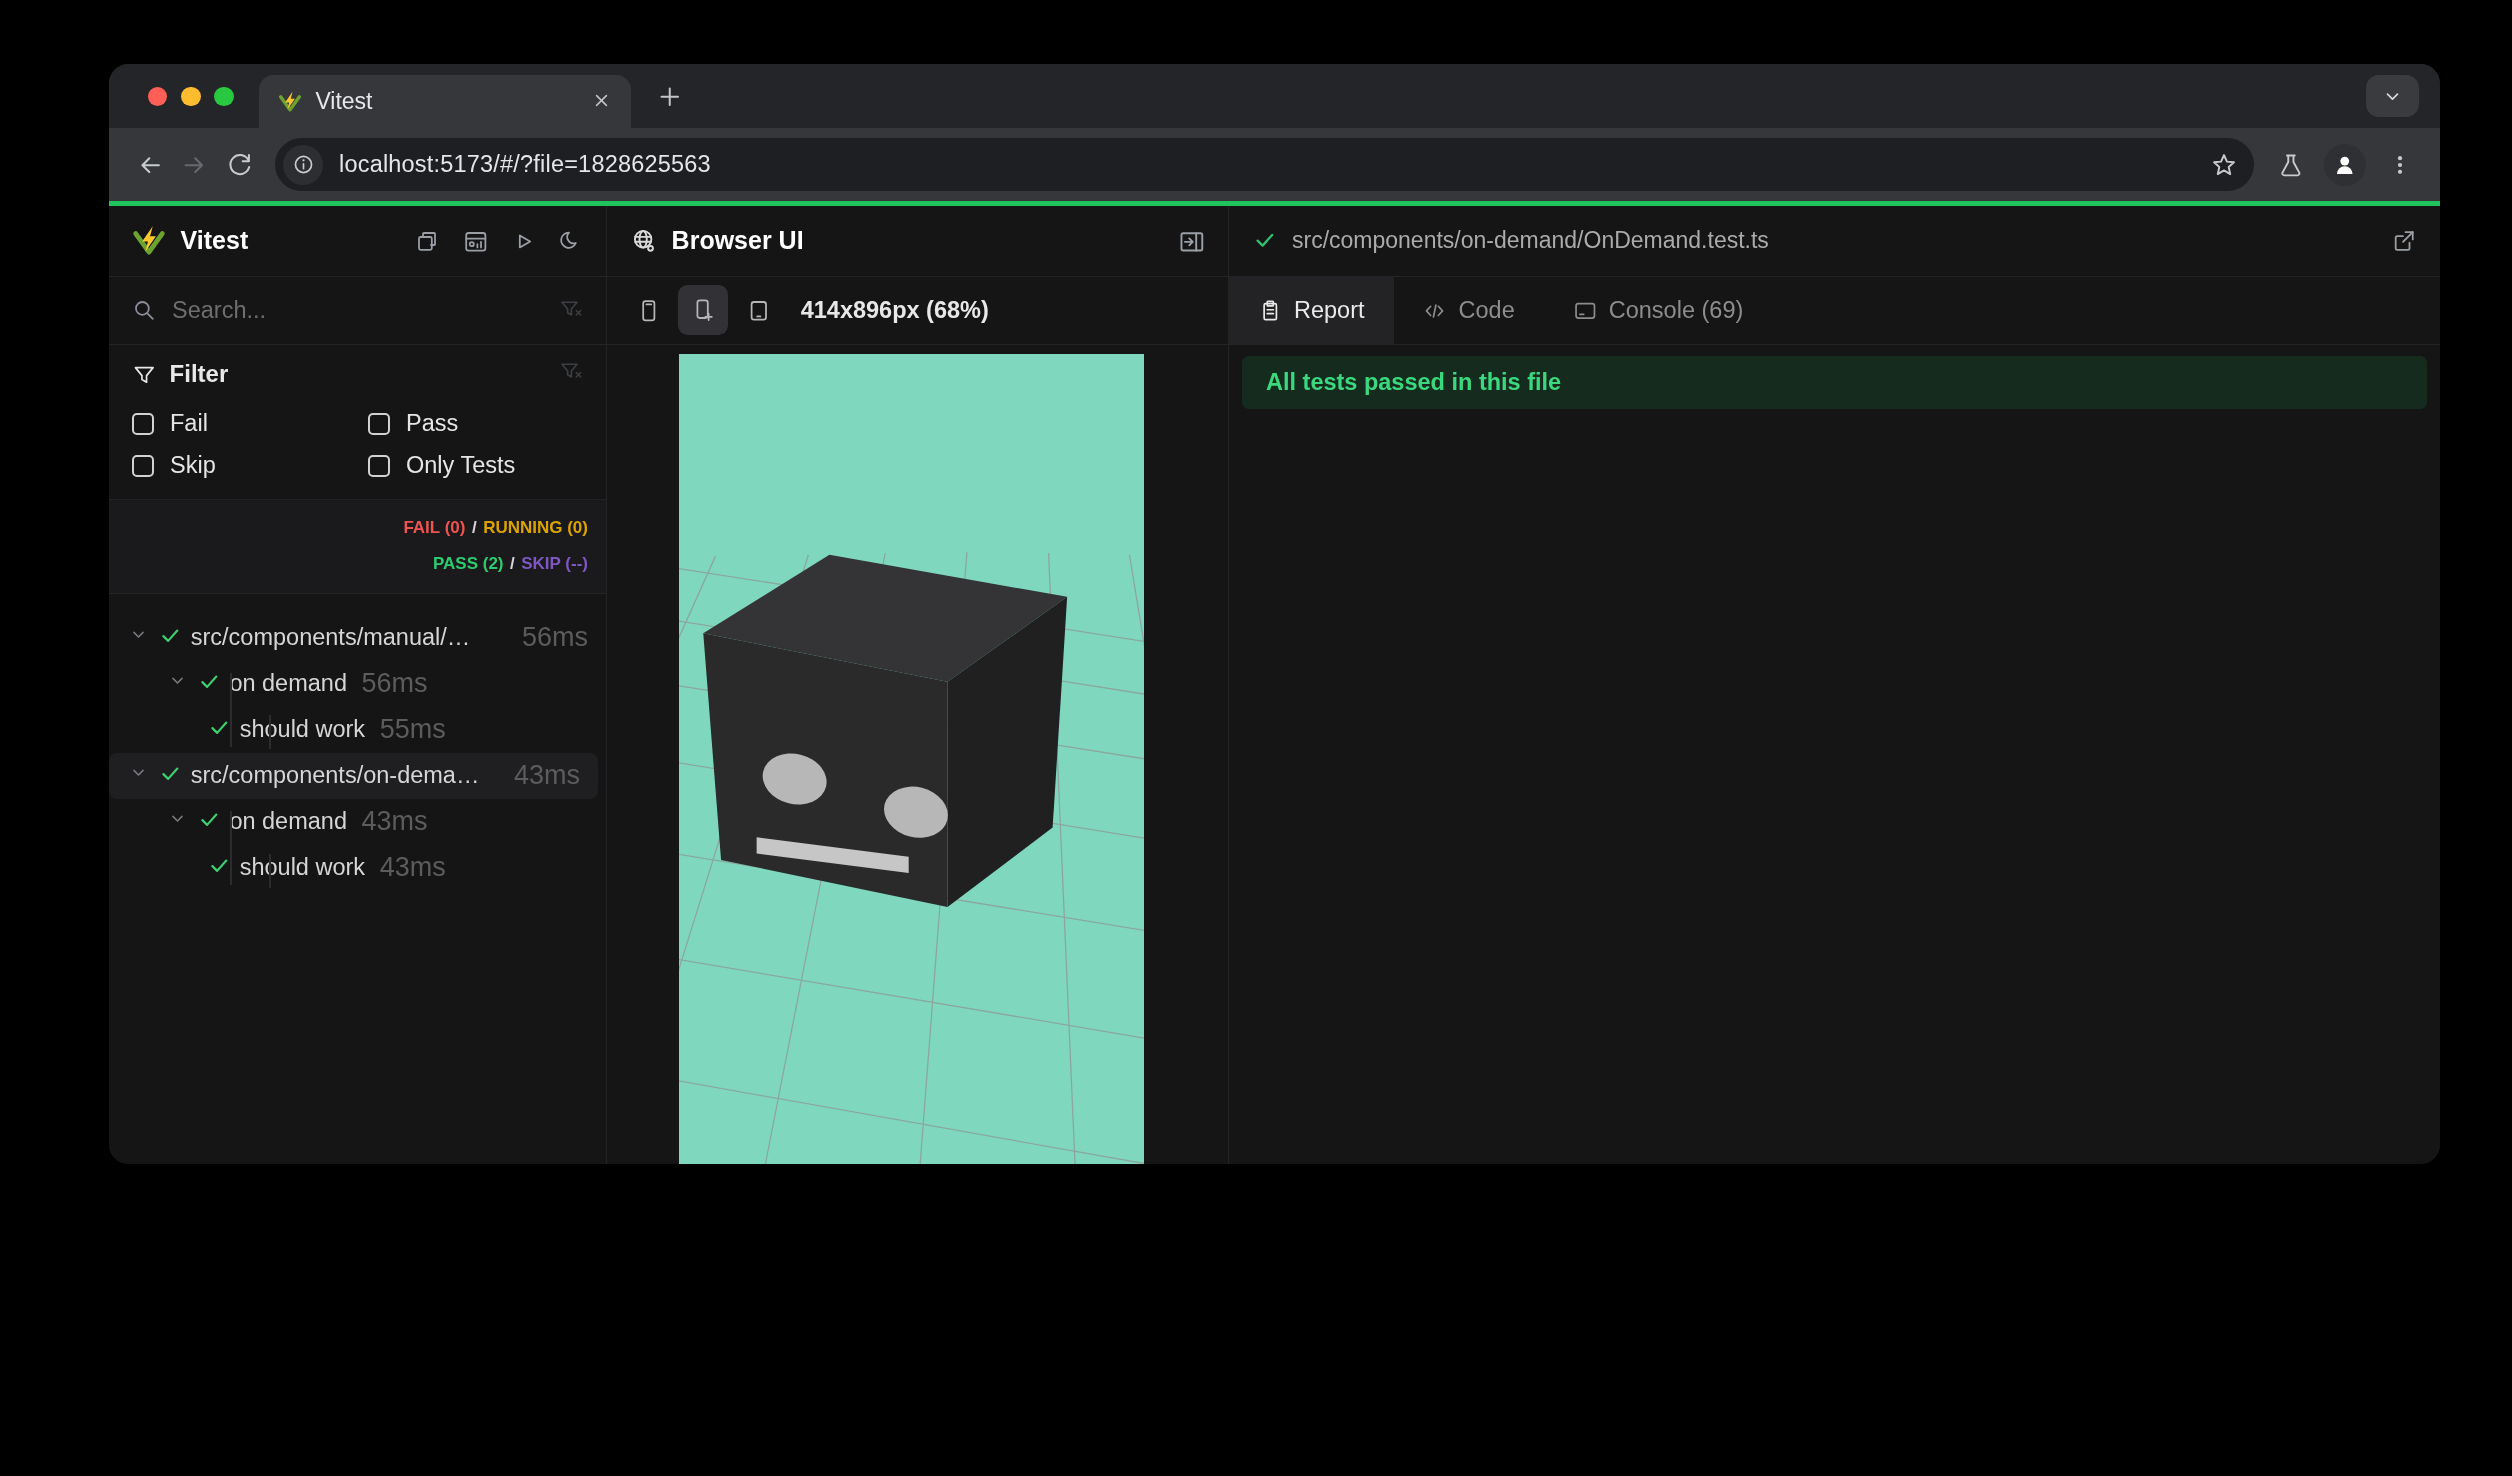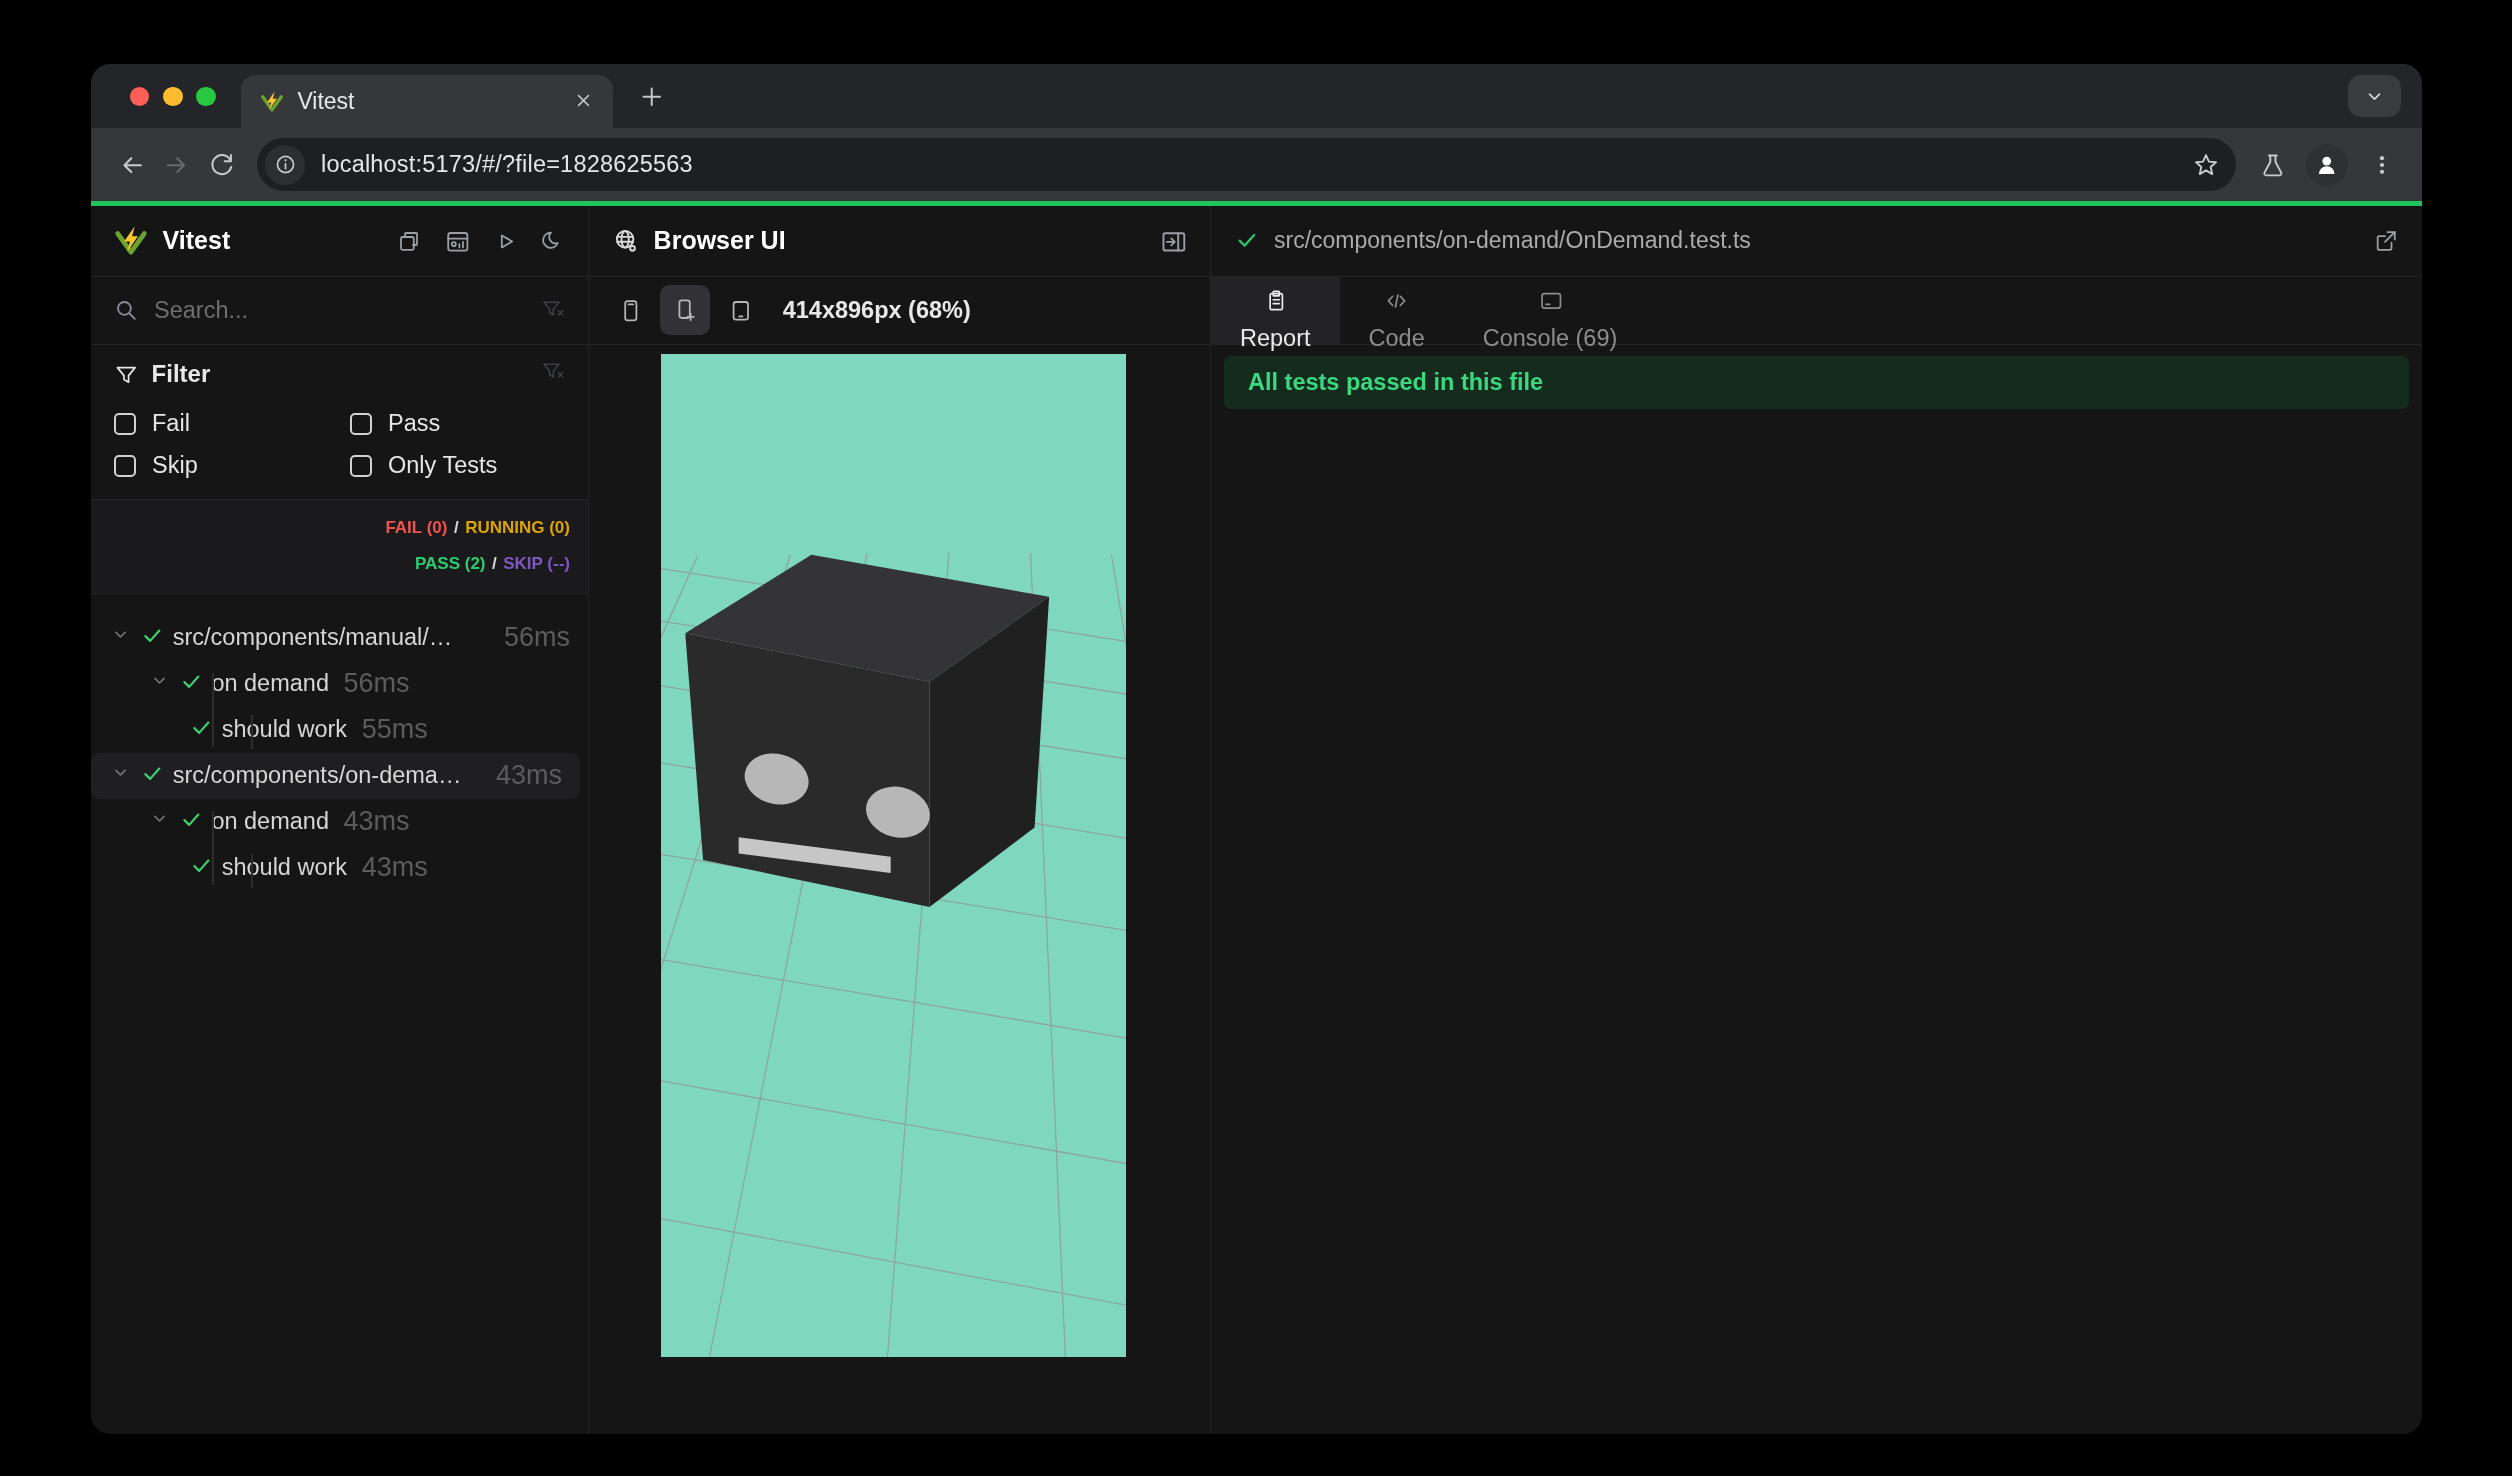--- a/index.html
+++ b/index.html
@@ -1,19 +1,19 @@
 <!DOCTYPE html>
 <html style="font-size:13px"><head>
 <meta charset="utf-8">
 <style>
   * { margin:0; padding:0; box-sizing:border-box; }
   html,body { width:2512px; height:1476px; background:#000; font-family:"Liberation Sans", sans-serif; overflow:hidden; }
   svg.ic { width:24px; height:24px; fill:none; stroke:currentColor; stroke-width:2.2; stroke-linecap:round; stroke-linejoin:round; flex:none; }
 
-  .window { position:absolute; left:91px; top:64px; width:2331px; height:1370px; border-radius:19.4px; overflow:hidden; background:#151515; box-shadow:0 36px 113px rgba(0,0,0,.85); }
+  .window { position:absolute; left:109px; top:64px; width:2331px; height:1100px; border-radius:19.4px; overflow:hidden; background:#151515; box-shadow:0 36px 113px rgba(0,0,0,.85); }
 
   
   .tabstrip { height:64px; background:#242528; position:relative; }
   .traffic { position:absolute; left:39px; top:23px; display:flex; gap:13.8px; }
   .light { width:19.4px; height:19.4px; border-radius:50%; }
   .l-red{background:#ff5f57}.l-yellow{background:#febc2e}.l-green{background:#28c840}
   .tab { position:absolute; left:150px; bottom:0; width:372px; height:53px; background:#36373b; border-radius:14.6px 14.6px 0 0; display:flex; align-items:center; padding:0 19.4px; }
   .tab-title { font-size:23px; color:#e6e8ea; margin-left:13px; flex:1; }
   .tab-close { color:#c3c6c9; } .tab-close svg{width:21px;height:21px}
   .newtab { position:absolute; left:541px; top:13px; width:39px; height:39px; display:flex; align-items:center; justify-content:center; color:#c3c6c9; }
@@ -75,21 +75,21 @@
   .dev-btn.active { background:#323236; }
   .dim-label { margin-left:13px; font-weight:bold; font-size:23.5px; color:#e8e8e8; }
   .viewport-wrap { position:relative; flex:1; }
   .canvas { position:absolute; left:72px; top:9px; width:465px; height:1003px; }
 
   .right-header { height:71px; display:flex; align-items:center; gap:16px; padding:0 24px; border-bottom:0.8px solid #242427; }
   .path-check { color:#2fbf71; } .path-check svg{width:23px;height:23px}
   .file-path { font-size:23px; color:#ababab; white-space:nowrap; overflow:hidden; }
   .open-ext { margin-left:auto; color:#9ba0a6; }
   .tabs-row { height:68px; display:flex; border-bottom:0.8px solid #242427; }
-  .rtab { display:flex; align-items:center; gap:13px; padding:12px 29px; font-size:23.5px; color:#8d8d8f;flex-direction:column; }
+  .rtab { display:flex; align-items:center; gap:13px; padding:12px 29px; font-size:23.5px; color:#8d8d8f; }
   .rtab svg { width:23px; height:23px; }
   .rtab.active { background:#232325; color:#eaeaea; }
   .banner { margin:11.3px 13px; height:53px; background:#142b1e; border-radius:6.5px; display:flex; align-items:center; padding:0 24px; flex:none; }
   .banner-text { color:#3bd97f; font-weight:bold; font-size:23.5px; }
 </style>
 </head>
 <body>
 
 <div class="window">
 

